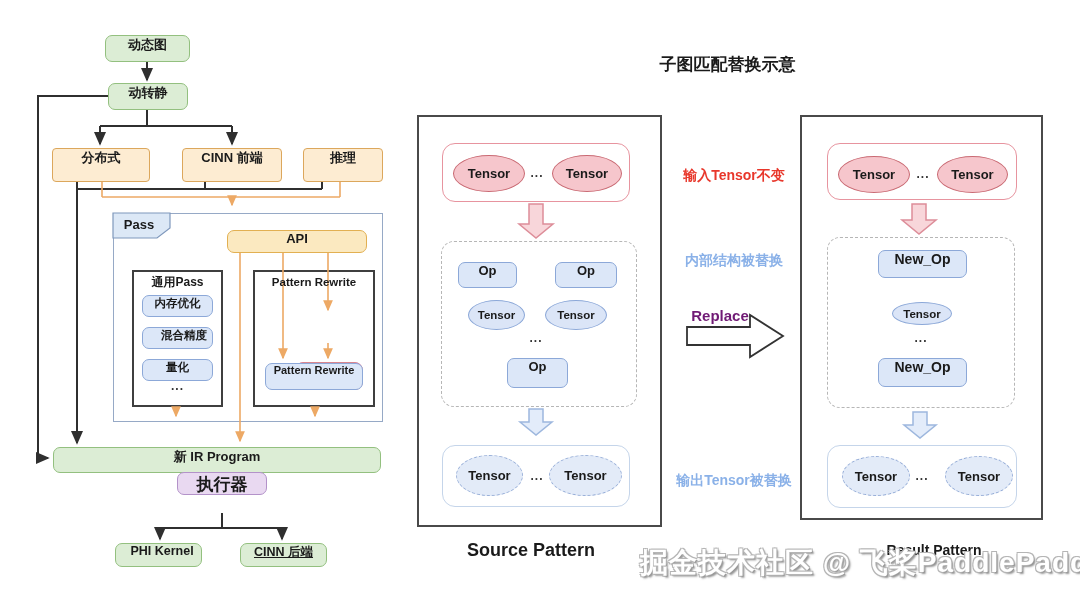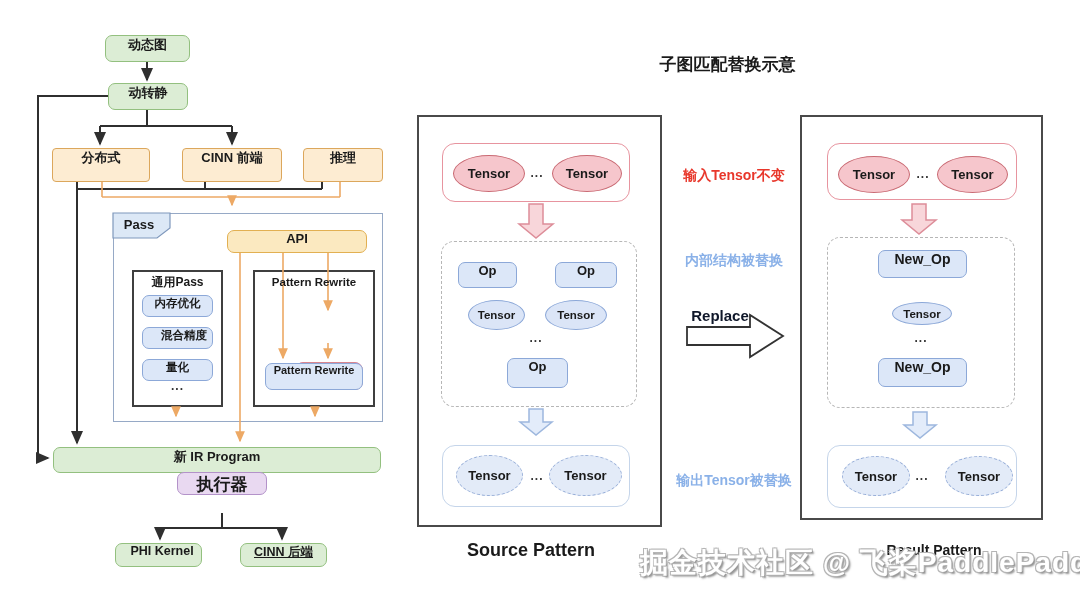--- a/index.html
+++ b/index.html
@@ -213,21 +213,21 @@
   <div class="abs ellipse blue-ellipse-dashed" style="left:549px;top:455px;width:73px;height:41px;font-size:13px;">
       <span>Tensor</span>
     </div>
 
   <div class="abs ctitle" style="left:446px;top:541px;width:170px;height:18px;font-size:18px;">
       <span>Source Pattern</span>
     </div>
 
   <div class="ann red-txt" style="left:664px;top:167px;width:140px;"><span>输入Tensor不变</span></div>
   <div class="ann blue-txt" style="left:664px;top:252px;width:140px;"><span>内部结构被替换</span></div>
-  <div class="ann" style="left:670px;top:307px;width:100px;font-size:15px;color:#0f172a;"><span>Replace</span></div>
+  <div class="ann" style="left:670px;top:307px;width:100px;font-size:15px;color:#701a75;"><span>Replace</span></div>
   <div class="ann blue-txt" style="left:660px;top:472px;width:148px;"><span>输出Tensor被替换</span></div>
 
   <div class="abs ellipse pink-ellipse" style="left:838px;top:156px;width:72px;height:37px;font-size:13px;">
       <span>Tensor</span>
     </div>
   <div class="abs dots" style="left:913px;top:167px;width:20px;height:14px;">
       <span>...</span>
     </div>
   <div class="abs ellipse pink-ellipse" style="left:937px;top:156px;width:71px;height:37px;font-size:13px;">
       <span>Tensor</span>

